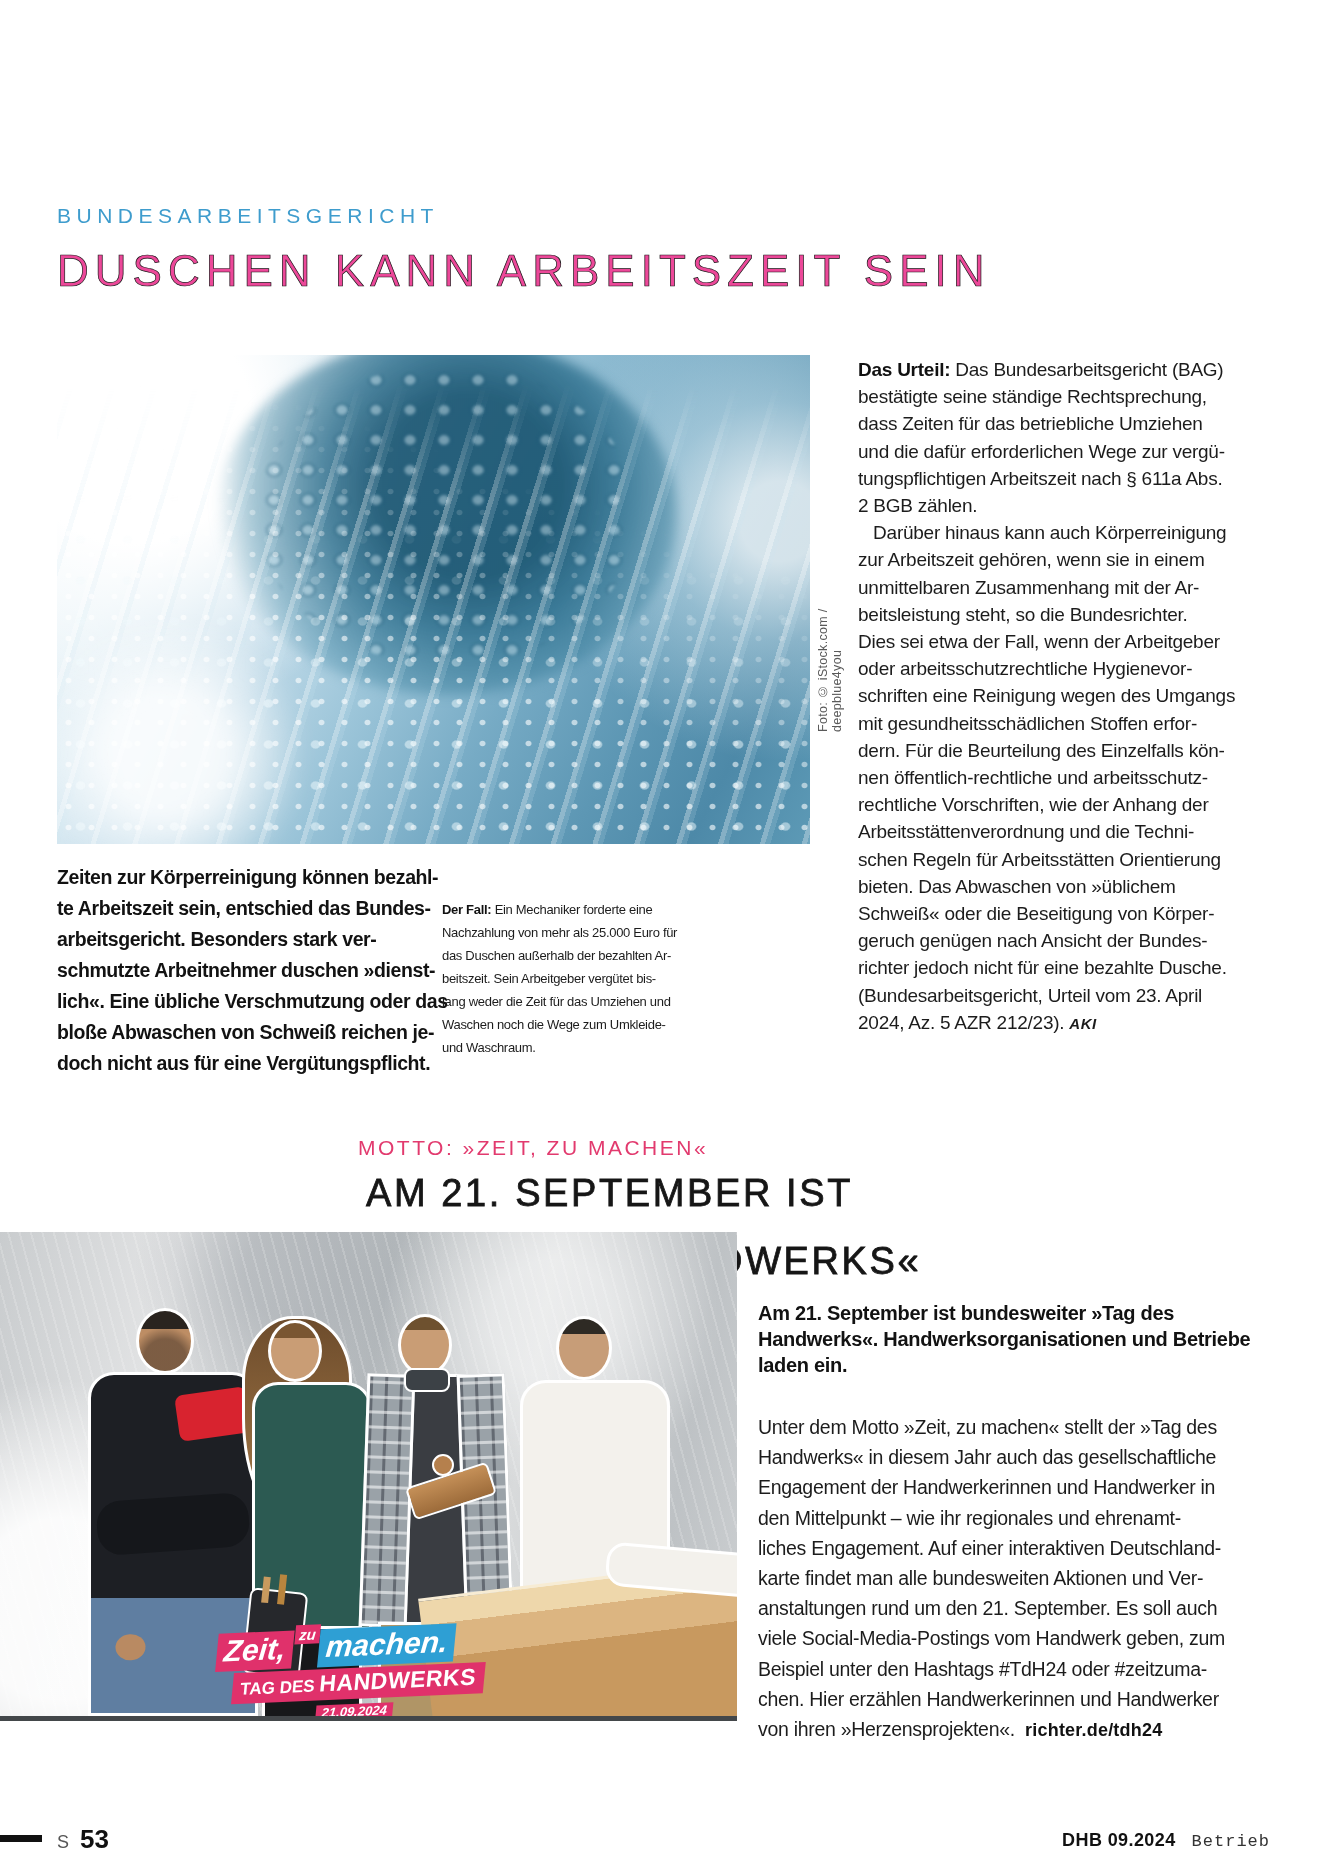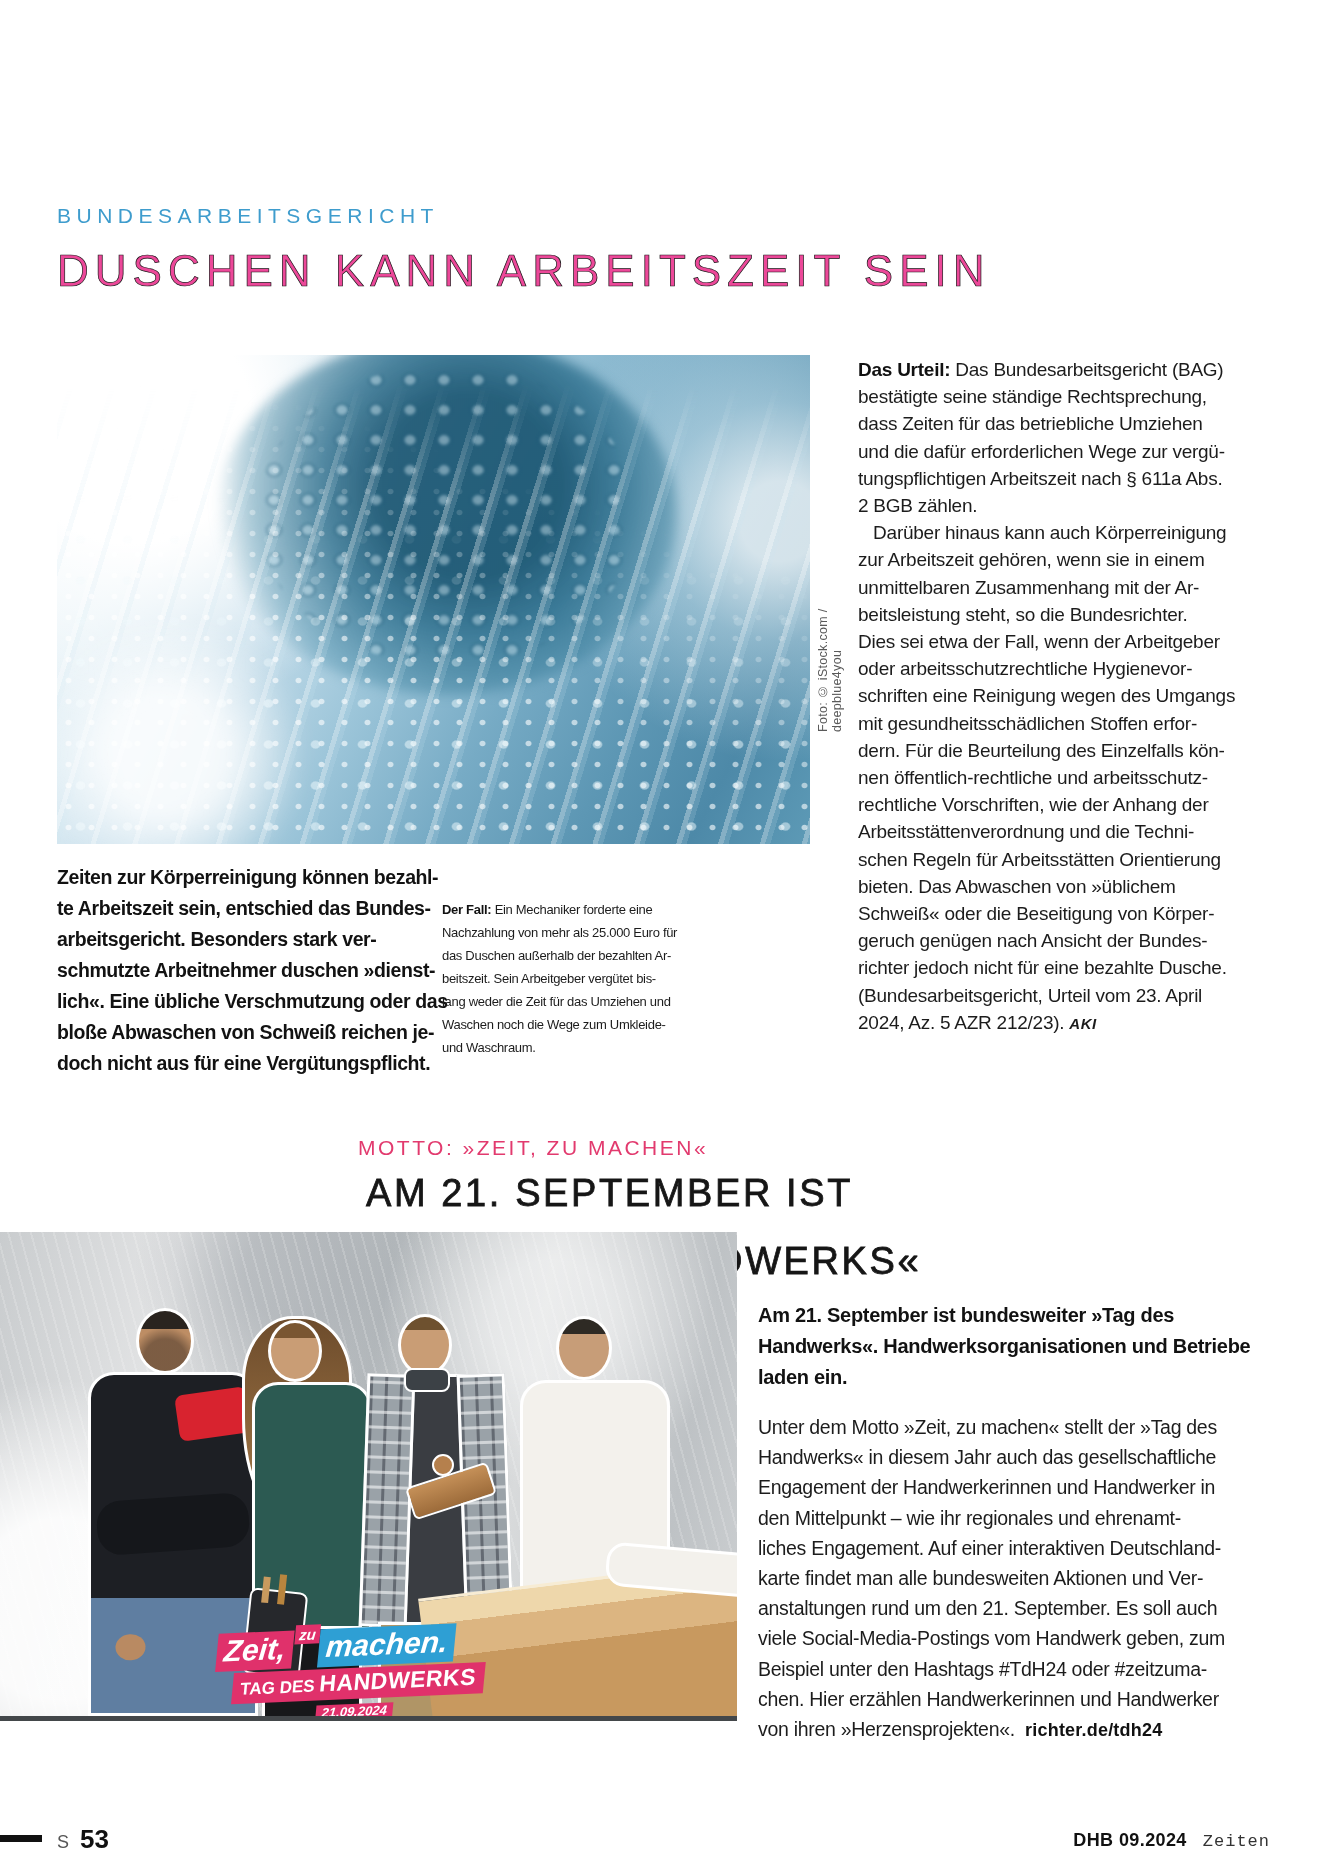--- a/index.html
+++ b/index.html
@@ -33,21 +33,21 @@
     left:442px; top:898px; width:375px; font-size:13px; line-height:23px;
     letter-spacing:-0.3px; color:#1c1c1c;
   }
   .verdict-col {
     left:858px; top:356px; width:418px; font-size:19px; line-height:27.2px;
     letter-spacing:-0.25px; color:#1c1c1c;
   }
   .lead-in { font-weight:700; color:#111; }
   .author { font-weight:700; font-style:italic; font-size:15px; letter-spacing:0.5px; }
   .lead2 {
-    left:758px; top:1300px; width:520px; font-size:20px; line-height:31px;
+    left:758px; top:1300px; width:520px; font-size:20px; line-height:26px;
     font-weight:700; letter-spacing:-0.3px; color:#121212;
   }
   .body2 {
     left:758px; top:1412px; width:520px; font-size:19.5px; line-height:30.2px;
     letter-spacing:-0.3px; color:#1c1c1c;
   }
   .link2 { font-weight:700; font-size:18px; letter-spacing:0.2px; color:#111; }
 
   .credit1 {
     left:816px; top:582px; height:150px; writing-mode:vertical-rl;
@@ -316,16 +316,16 @@
 chen. Hier erzählen Handwerkerinnen und Handwerker
 von ihren »Herzensprojekten«.  </span><span class="link2">richter.de/tdh24</span></div>
 
   <div class="abs foot-rule"></div>
   <div class="abs foot-left">
     <span class="foot-s">S</span>
     <span class="foot-num">53</span>
   </div>
   <div class="abs foot-right">
     <span class="foot-issue">DHB 09.2024</span>
-    <span class="foot-section">Zeiten</span>
+    <span class="foot-section">Betrieb</span>
   </div>
 
 </div>
 
 </body></html>

